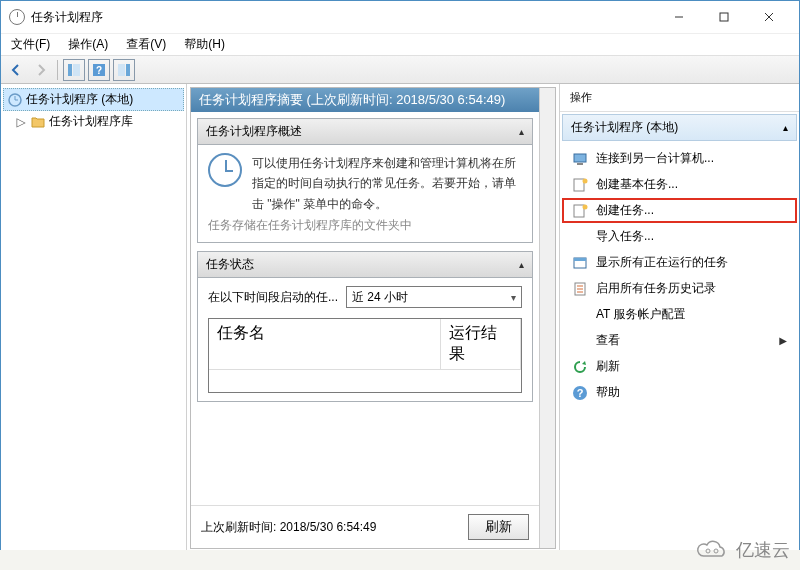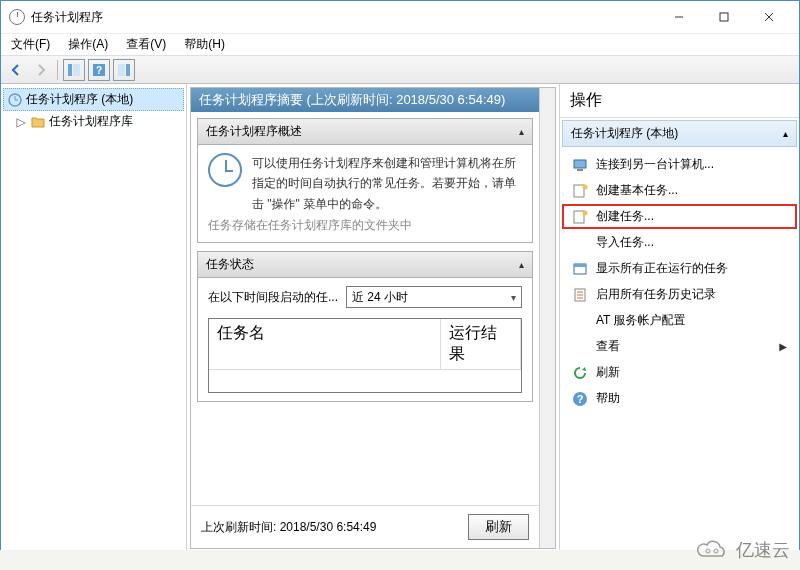--- a/index.html
+++ b/index.html
@@ -43,21 +43,21 @@
   .combo{flex:1;height:22px;border:1px solid #7a7a7a;background:#fff;display:flex;align-items:center;padding:0 5px;}
   .combo .arr{margin-left:auto;font-size:10px;color:#555;}
   .listbox{border:1px solid #7a7a7a;height:75px;background:#fff;}
   .listhead{display:flex;background:#fff;border-bottom:1px solid #ddd;}
   .listhead span{padding:4px 8px;border-right:1px solid #ddd;font-size:16px;}
   .listhead span:first-child{flex:1;}
   .footer-row{display:flex;align-items:center;padding:8px 10px;border-top:1px solid #ddd;}
   .btn{padding:3px 16px;border:1px solid #777;background:linear-gradient(#fdfdfd,#e5e5e5);margin-left:auto;}
   .vscroll{width:16px;background:#f0f0f0;border-left:1px solid #ccc;}
   .actions-pane{width:240px;border-left:1px solid #d0d0d0;background:#fff;display:flex;flex-direction:column;}
-  .actions-title{padding:6px 10px;font-size:16px;border-bottom:1px solid #e0e0e0;}
+  .actions-title{padding:6px 10px;font-size:11px;border-bottom:1px solid #e0e0e0;}
   .actions-subhead{background:linear-gradient(#eaf3fb,#d7e8f7);border:1px solid #b5cde2;margin:2px;padding:4px 8px;display:flex;align-items:center;}
   .actions-subhead .up{margin-left:auto;font-size:10px;}
   .action-list{padding:2px;}
   .action-item{display:flex;align-items:center;gap:8px;padding:4px 10px;margin:1px 0;cursor:default;}
   .action-item .aicon{width:16px;height:16px;flex-shrink:0;display:flex;align-items:center;justify-content:center;}
   .action-item .arrow{margin-left:auto;font-size:10px;color:#333;}
   .hl{border:2px solid #e03020;padding:2px 8px 2px 8px;}
   .watermark{position:absolute;right:10px;bottom:8px;display:flex;align-items:center;gap:4px;font-size:18px;color:#888;font-weight:500;}
   .watermark svg{width:40px;height:22px;}
 </style>

